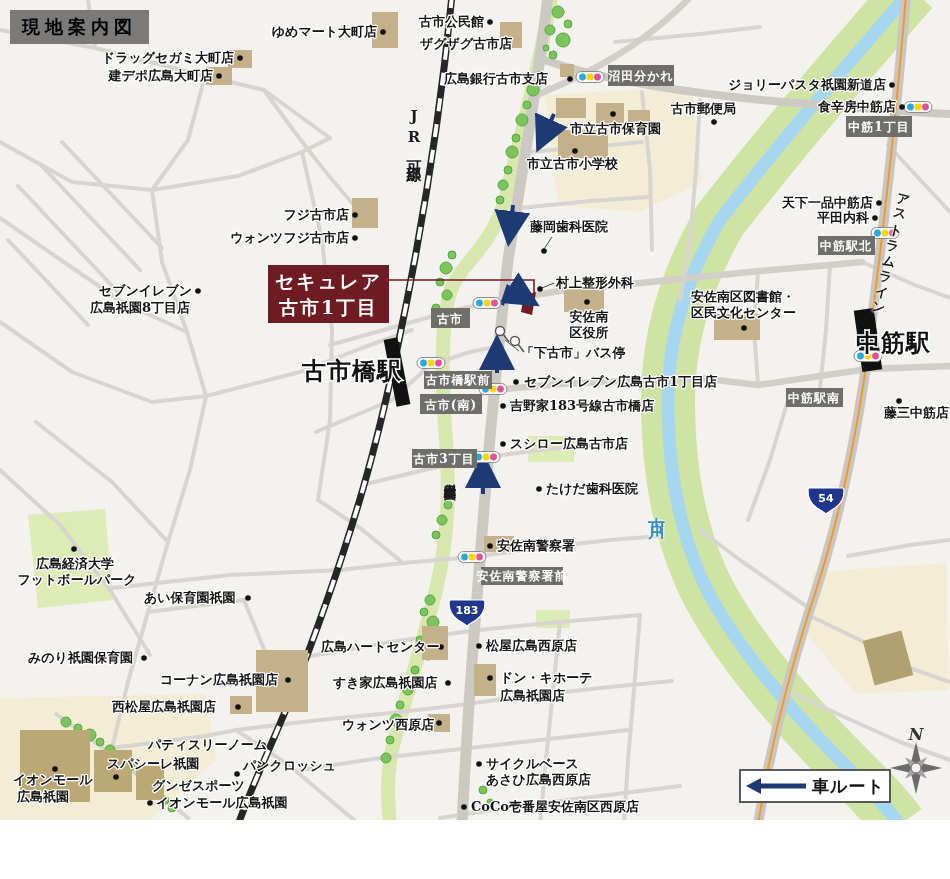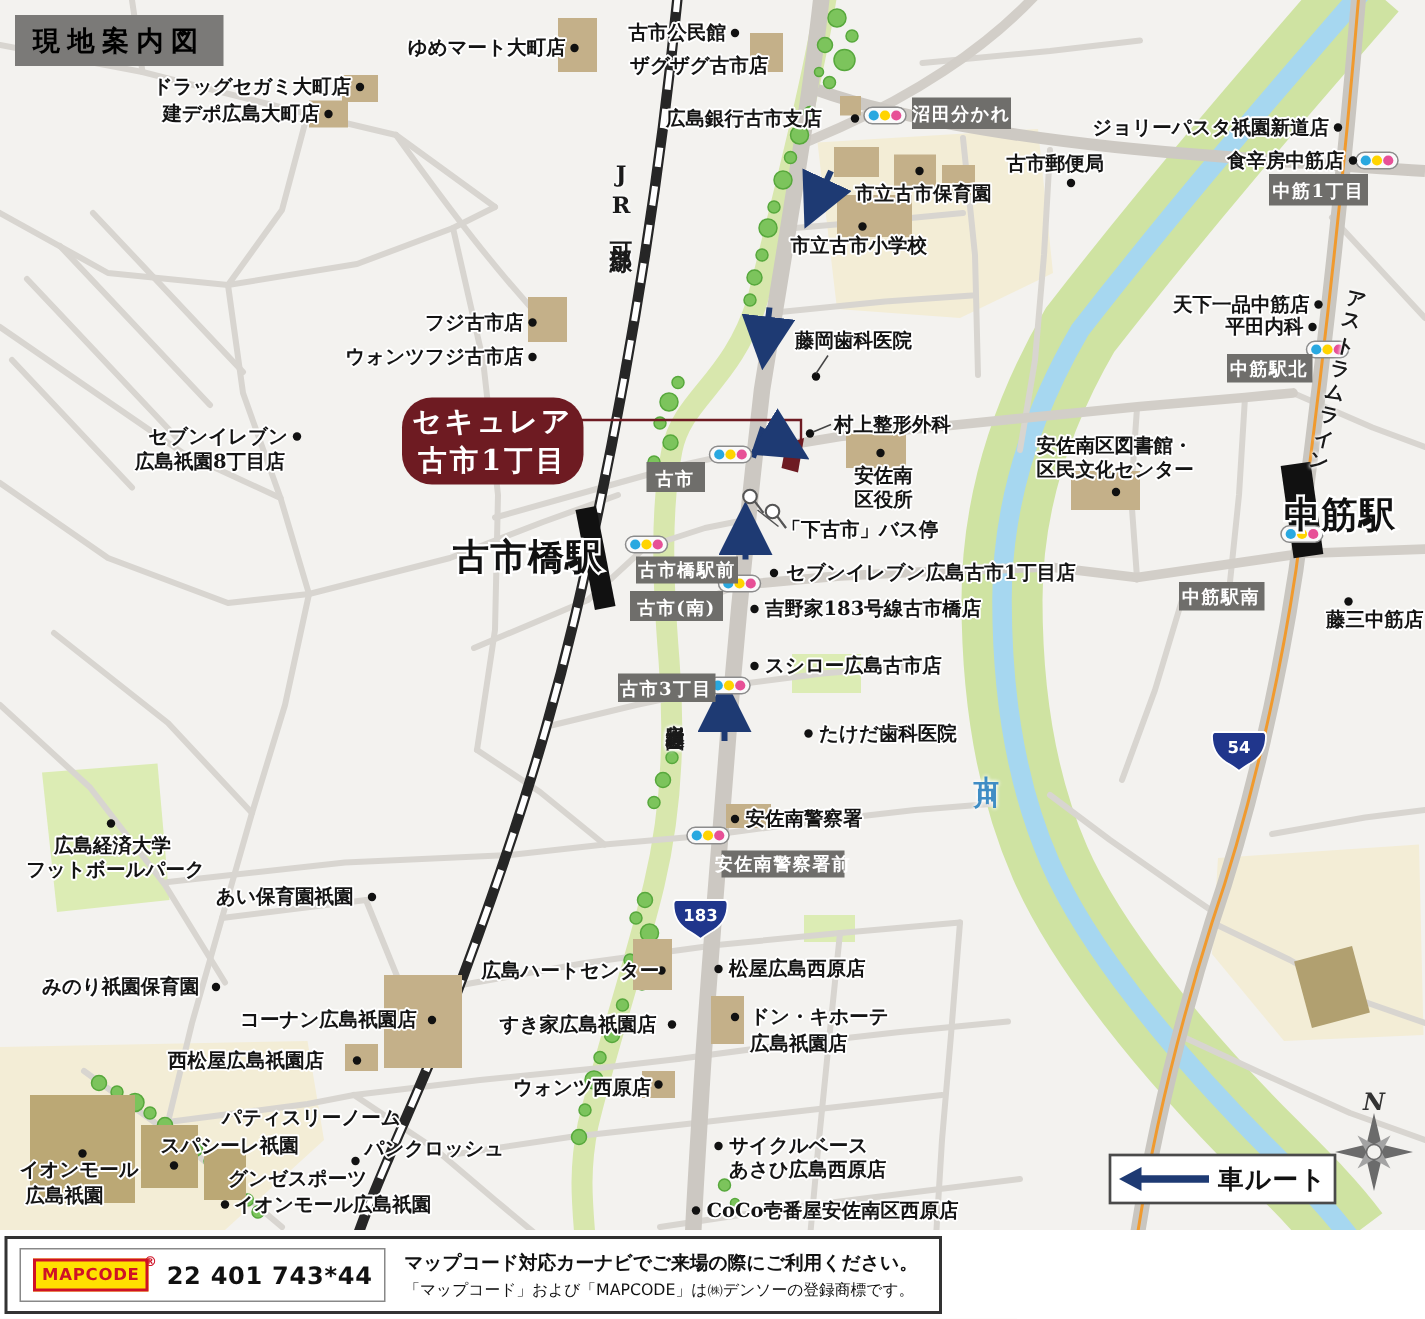--- a/index.html
+++ b/index.html
@@ -14,21 +14,21 @@
   .bdgt{font:600 12px "DejaVu Serif","Liberation Serif",serif;fill:#fff;letter-spacing:1px;}
   .dot{fill:#111;}
   .shieldtxt{font:700 11px "DejaVu Sans","Liberation Sans",sans-serif;fill:#fff;}
   .north{font:italic 700 16px "DejaVu Serif",serif;fill:#333;}
   .carroute{font:700 17px "DejaVu Serif","Liberation Serif",serif;fill:#111;letter-spacing:1px;}
   .overlay{position:absolute;z-index:3;}
   .title-badge{left:10px;top:10px;background:#7b7a78;color:#000000;
       font:600 18px "DejaVu Serif",serif;letter-spacing:5px;padding:5px 12px;}
   .property-box{left:268px;top:265px;width:121px;height:58px;background:#6e1b22;
       color:#fff;display:flex;flex-direction:column;justify-content:center;align-items:center;
-      font:700 19px/26px "DejaVu Serif",serif;letter-spacing:2px;border-radius:20px;}
+      font:700 19px/26px "DejaVu Serif",serif;letter-spacing:2px;}
   .vlabel{position:absolute;z-index:2;writing-mode:vertical-rl;text-orientation:upright;
       font-family:"DejaVu Serif","Liberation Serif",serif;color:#1a1a1a;
       text-shadow:0 0 3px #fff,0 0 3px #fff,0 0 2px #fff;}
   .v-jr{left:404px;top:107px;font-size:15px;font-weight:700;letter-spacing:3px;}
   .v-astram{left:897px;top:185px;font-size:13px;font-weight:600;letter-spacing:1px;
       transform:rotate(13deg);transform-origin:top center;}
   .v-yasukawa{left:441px;top:473px;font-size:12.5px;font-weight:600;letter-spacing:1px;}
   .v-furukawa{left:646px;top:503px;font-size:17px;font-weight:700;letter-spacing:5px;
       color:#3f8dc5;text-shadow:0 0 3px #fff,0 0 3px #fff;}
   .footer{position:absolute;left:3px;top:824px;width:625px;height:52px;border:2px solid #333;
@@ -499,24 +499,14 @@
 <div class="overlay property-box">
   <span>セキュレア</span>
   <span>古市1丁目</span>
 </div>
 
 <div class="vlabel v-jr">JR可部線</div>
 <div class="vlabel v-astram">アストラムライン</div>
 <div class="vlabel v-yasukawa">安川緑道公園</div>
 <div class="vlabel v-furukawa">古川</div>
 
-<div class="footer">
-  <div class="mc-box">
-    <span class="mc-logo"><span>MAPCODE</span><sup>®</sup></span>
-    <span class="mc-code">22 401 743*44</span>
-  </div>
-  <div class="mc-notes">
-    <div class="n1">マップコード対応カーナビでご来場の際にご利用ください。</div>
-    <div class="n2">「マップコード」および「MAPCODE」は㈱デンソーの登録商標です。</div>
-  </div>
+
 </div>
 
-</div>
-
 </body></html>

